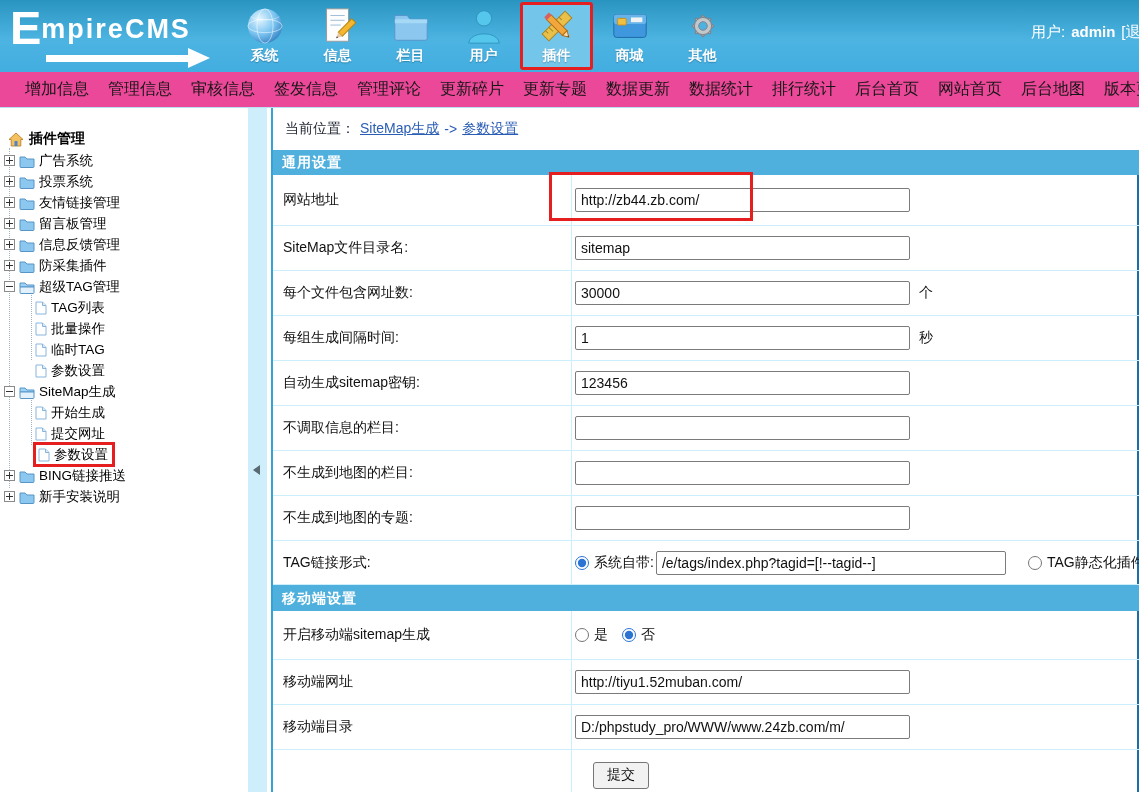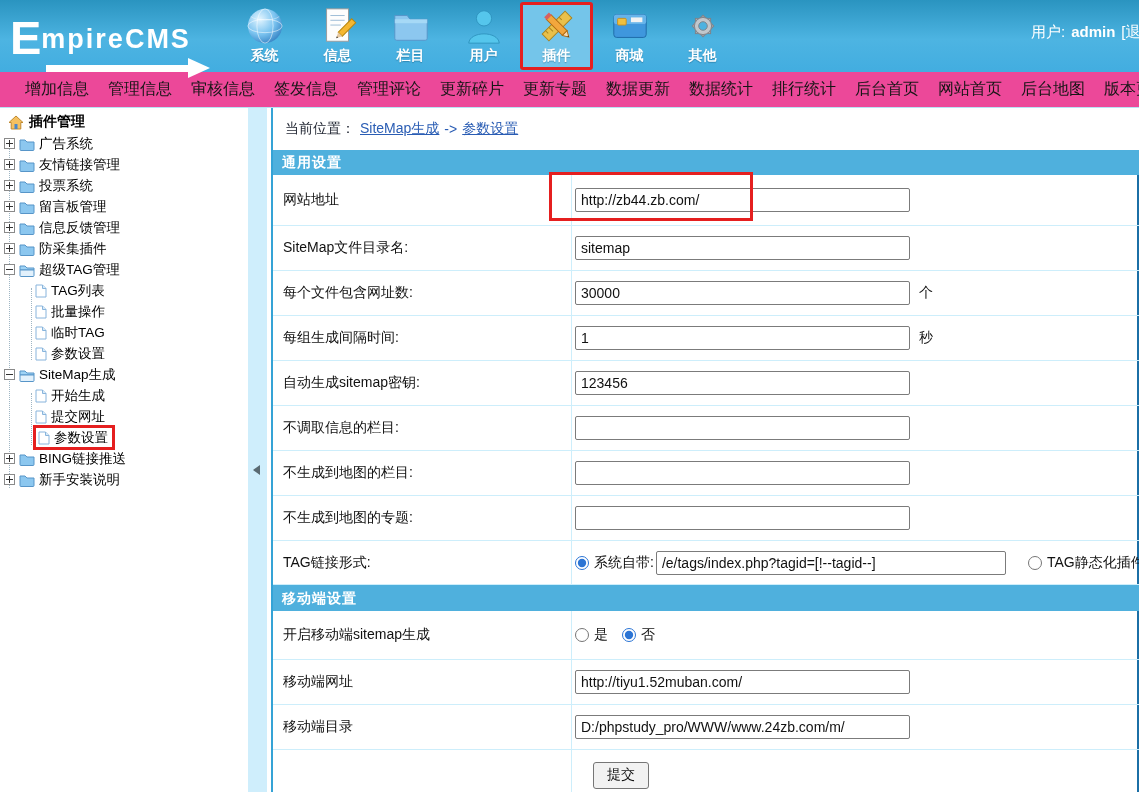--- a/index.html
+++ b/index.html
@@ -1,38 +1,38 @@
 <!DOCTYPE html>
 <html><head>
 <meta charset="utf-8">
 <style>
 *{margin:0;padding:0;box-sizing:border-box}
 html,body{width:1139px;height:792px}
 body{position:relative;overflow:hidden;background:#fff;font-family:"Liberation Sans","DejaVu Sans",sans-serif}
 
 .hdr{height:72px;background:linear-gradient(180deg,#2a94c0 0%,#4db4e2 55%,#42ade0 100%);position:relative}
-.logo{position:absolute;left:10px;top:12px;color:#fff;white-space:nowrap}
+.logo{position:absolute;left:10px;top:2px;color:#fff;white-space:nowrap}
 .logo .big{font-size:47px;font-weight:bold;line-height:52px;vertical-align:-6px}
 .logo .rest{font-size:27px;font-weight:bold;letter-spacing:2px}
 .arrow-bar{position:absolute;left:36px;top:53px;width:142px;height:7px;background:#fff}
 .arrow-head{position:absolute;left:178px;top:46px;width:0;height:0;border-left:22px solid #fff;border-top:10px solid transparent;border-bottom:10px solid transparent}
 .menu{position:absolute;left:228px;top:2px;display:flex}
 .mitem{width:73px;height:68px;display:flex;flex-direction:column;align-items:center;padding-top:4px;color:#fff;font-size:14px;font-weight:bold;cursor:pointer}
 .mitem svg{width:40px;height:40px;flex:none}
 .mlabel{margin-top:1px;text-shadow:0 1px 1px rgba(0,60,90,.35)}
 .mitem.sel{background:#74c5ea;border:3px solid #e51f1f;border-radius:3px;padding-top:1px}
 .userinfo{position:absolute;left:1031px;top:23px;color:#fff;font-size:15px;white-space:nowrap}
 .userinfo .uname{font-weight:bold;margin:0 6px}
 .userinfo .logout{cursor:pointer}
 
 .nav2{height:36px;background:#ec4899;display:flex;align-items:center;padding-left:25px;gap:19px;font-size:16px;color:#161616;border-bottom:1px solid #b8e2f4;white-space:nowrap;overflow:hidden}
 .nav2 span{cursor:pointer}
 
 .content{position:absolute;top:108px;left:0;right:0;bottom:0;display:flex}
-.sidebar{width:248px;background:#fff;position:relative;padding-top:3px}
+.sidebar{width:248px;background:#fff;position:relative;padding-top:20px}
 .ttitle{display:flex;align-items:center;gap:5px;font-weight:bold;font-size:14px;color:#000;padding-left:8px;height:22px}
 .trow{display:flex;align-items:center;height:21px;padding-left:4px;gap:4px;cursor:pointer;position:relative;z-index:1}
 .trow.lvl1{padding-left:35px}
 .tlabel{font-size:13.5px;color:#000;white-space:nowrap}
 .tog{width:11px;height:11px;border:1px solid #8a8a8a;background:#fff;position:relative;flex:none}
 .tog::before{content:"";position:absolute;left:1px;right:1px;top:4px;border-top:1px solid #333}
 .tog.plus::after{content:"";position:absolute;top:1px;bottom:1px;left:4px;border-left:1px solid #333}
 .trow svg,.ttitle svg{flex:none}
 .redwrap{display:inline-flex;align-items:center;gap:4px;border:3px solid #e51f1f;padding:0 4px 0 2px;margin-left:-2px;height:25px}
 .dotline{position:absolute;border-left:1px dotted #9fb6c4;width:0;z-index:0}
@@ -208,28 +208,28 @@
       <svg width="16" height="14" viewBox="0 0 16 14">
           <path d="M1 3 h5 l2 2 h7 v7.5 a1 1 0 0 1 -1 1 h-12 a1 1 0 0 1 -1 -1 z" fill="#8cc7ef" stroke="#5795c8"></path>
         </svg>
       <span class="tlabel">广告系统</span>
     </div>
     <div class="trow">
       <span class="tog plus"></span>
       <svg width="16" height="14" viewBox="0 0 16 14">
           <path d="M1 3 h5 l2 2 h7 v7.5 a1 1 0 0 1 -1 1 h-12 a1 1 0 0 1 -1 -1 z" fill="#8cc7ef" stroke="#5795c8"></path>
         </svg>
+      <span class="tlabel">投票系统</span>
+    </div>
+    <div class="trow">
+      <span class="tog plus"></span>
+      <svg width="16" height="14" viewBox="0 0 16 14">
+          <path d="M1 3 h5 l2 2 h7 v7.5 a1 1 0 0 1 -1 1 h-12 a1 1 0 0 1 -1 -1 z" fill="#8cc7ef" stroke="#5795c8"></path>
+        </svg>
       <span class="tlabel">友情链接管理</span>
-    </div>
-    <div class="trow">
-      <span class="tog plus"></span>
-      <svg width="16" height="14" viewBox="0 0 16 14">
-          <path d="M1 3 h5 l2 2 h7 v7.5 a1 1 0 0 1 -1 1 h-12 a1 1 0 0 1 -1 -1 z" fill="#8cc7ef" stroke="#5795c8"></path>
-        </svg>
-      <span class="tlabel">投票系统</span>
     </div>
     <div class="trow">
       <span class="tog plus"></span>
       <svg width="16" height="14" viewBox="0 0 16 14">
           <path d="M1 3 h5 l2 2 h7 v7.5 a1 1 0 0 1 -1 1 h-12 a1 1 0 0 1 -1 -1 z" fill="#8cc7ef" stroke="#5795c8"></path>
         </svg>
       <span class="tlabel">留言板管理</span>
     </div>
     <div class="trow">
       <span class="tog plus"></span>

